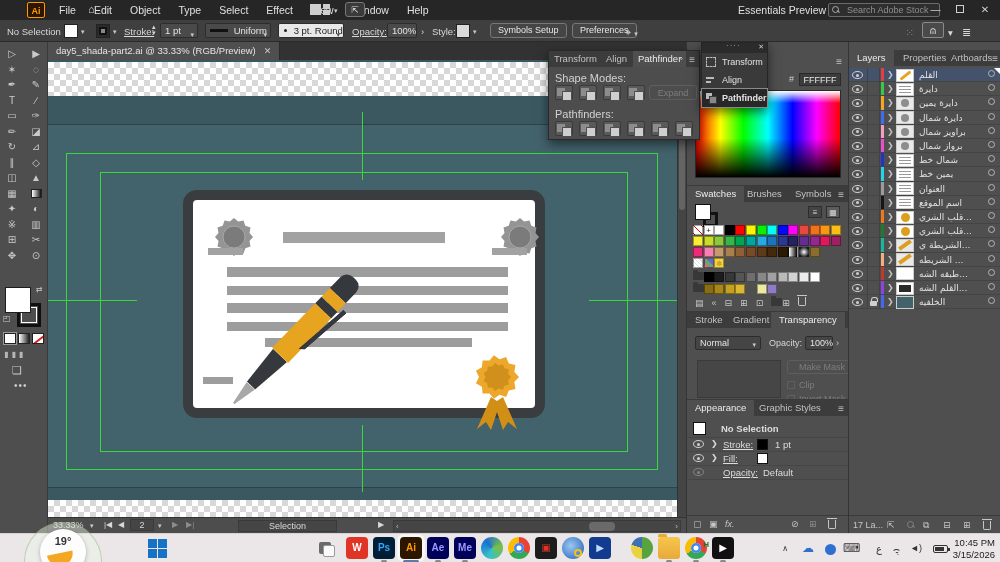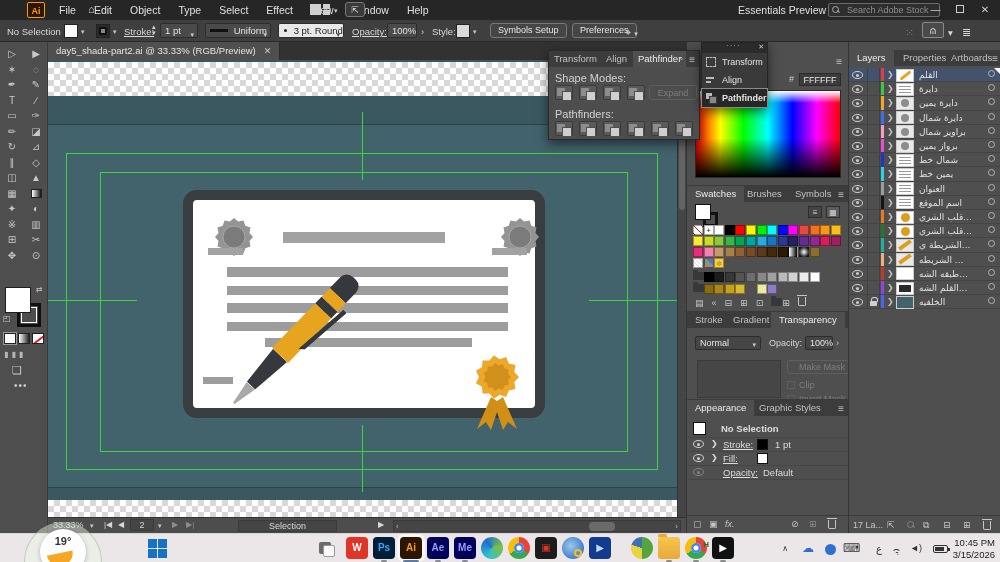--- a/index.html
+++ b/index.html
@@ -671,21 +671,21 @@
       </div>
       <div class="layer-row" style="top: 71px;">
         <span class="eye lr-eye"></span>
         <div class="lr-div"></div>
         <div class="lr-div2"></div>
         <div class="lr-color" style="background: rgb(232, 79, 208);"></div>
         <span class="lr-arrow">❯</span>
         <div class="lr-thumb th-circle" style="background: rgb(233, 233, 233);">
           <i></i>
         </div>
-        <span class="lr-name">برواز يمين</span>
+        <span class="lr-name">برواز شمال</span>
         <div class="lr-target"></div>
       </div>
       <div class="layer-row" style="top: 85.2px;">
         <span class="eye lr-eye"></span>
         <div class="lr-div"></div>
         <div class="lr-div2"></div>
         <div class="lr-color" style="background: rgb(34, 51, 204);"></div>
         <span class="lr-arrow">❯</span>
         <div class="lr-thumb th-lines">
           <i></i>

